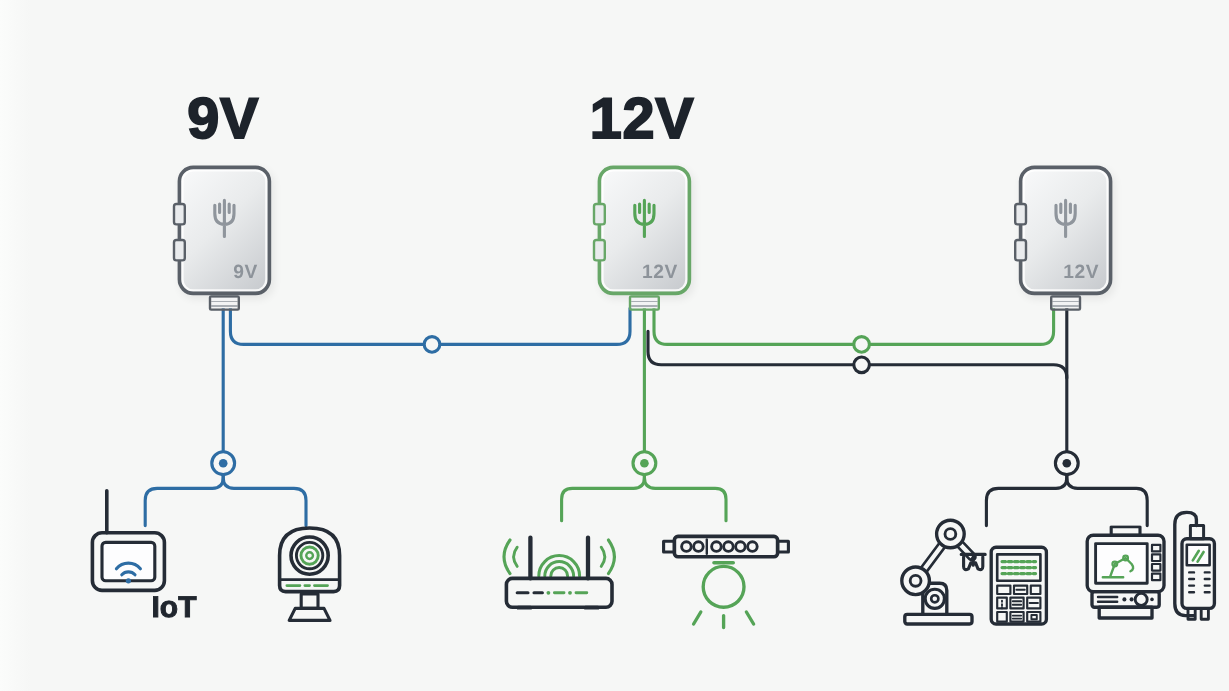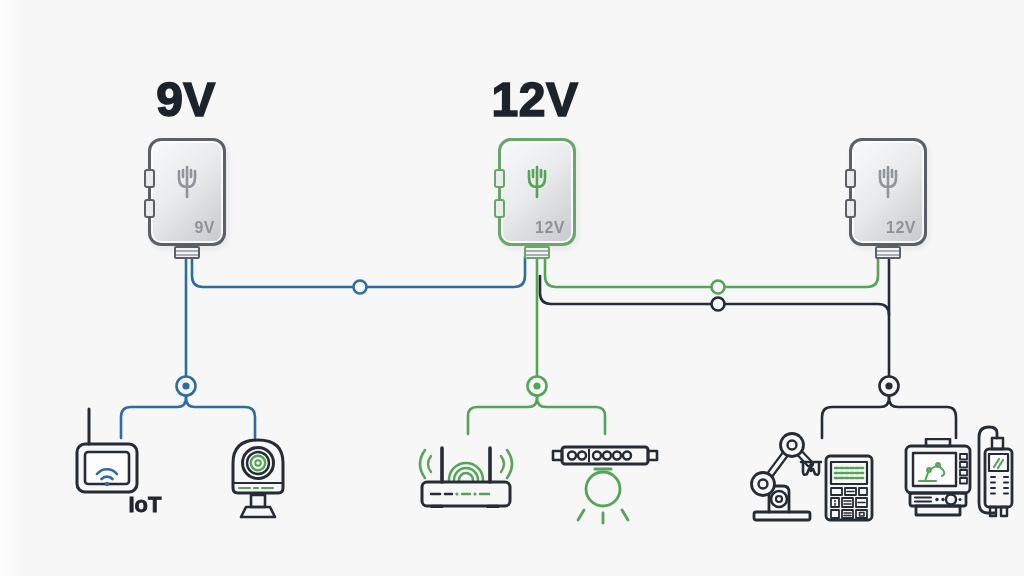--- a/index.html
+++ b/index.html
@@ -37,21 +37,21 @@
 
   .device{position:absolute;z-index:2;}
   .sd{stroke:var(--dark);fill:none;stroke-linecap:round;stroke-linejoin:round;}
   .sg{stroke:var(--green);fill:none;stroke-linecap:round;stroke-linejoin:round;}
   .sb{stroke:var(--blue);fill:none;stroke-linecap:round;stroke-linejoin:round;}
   .fd{fill:var(--dark);stroke:none;} .fg{fill:var(--green);stroke:none;} .fb{fill:var(--blue);stroke:none;}
   .screenfill{fill:#fdfdfe;}
   .bgfill{fill:var(--background);}
 
   .iot-label{position:absolute;left:109px;top:492px;width:72px;text-align:center;z-index:2;
-             font-size:22px;font-weight:700;color:#20262e;-webkit-text-stroke:.8px #20262e;}
+             font-size:25px;font-weight:700;color:#20262e;-webkit-text-stroke:.8px #20262e;}
 </style>
 </head>
 <body>
 
 <div class="canvas">
 
   <svg class="wires" width="1024" height="576" viewBox="0 0 1024 576">
 
     <path class="wb" d="M186,257 V377"></path>
     <path class="wb" d="M192,257 V276 Q192,287 203,287 H514 Q525,287 525,276 V257"></path>

